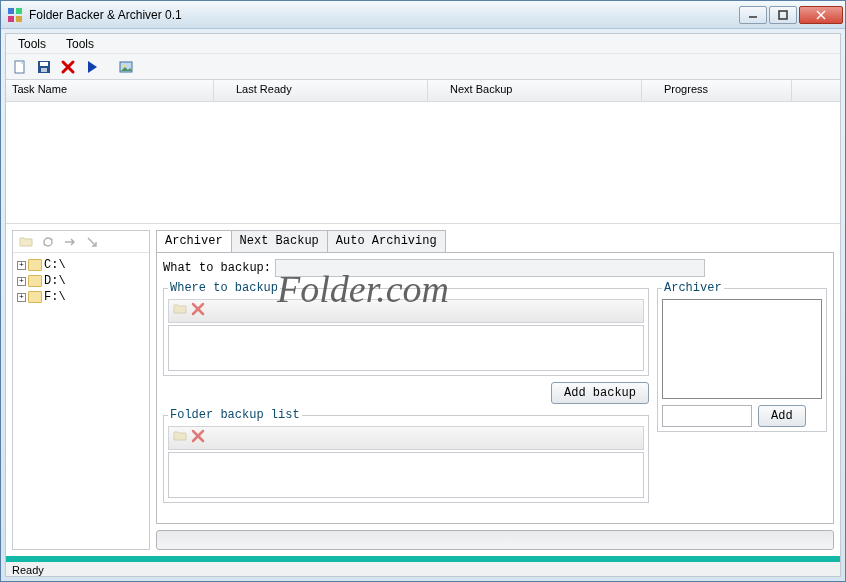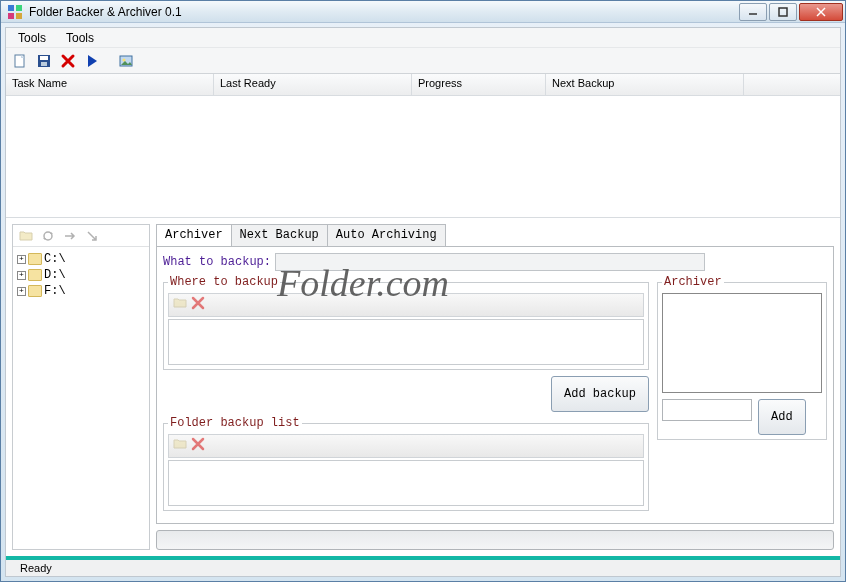--- a/index.html
+++ b/index.html
@@ -20,21 +20,21 @@
 
 
 .menubar { height: 20px; display: flex; align-items: center; padding: 0 2px; background: #f5f6f7; border-bottom: 1px solid #e6e8ea; }
 .menu-item { padding: 2px 10px; font-size: 12px; cursor: pointer; }
 
 
 .toolbar { height: 26px; display: flex; align-items: center; padding: 0 4px; background: #f5f6f7; border-bottom: 1px solid #d0d4d8; gap: 4px; }
 .tbtn { width: 20px; height: 20px; display: flex; align-items: center; justify-content: center; cursor: pointer; }
 
 
-.list-header { height: 22px; display: flex; background: linear-gradient(to bottom, #fafbfc, #ecedee); border-bottom: 1px solid #d8dce0; }
+.list-header { height: 22px; display: flex; background: linear-gradient(to bottom, #fafbfc, #ecedee); border-bottom: 1px solid #d8dce0; gap: 16px; }
 .list-col { padding: 3px 6px; border-right: 1px solid #d8dce0; font-size: 11px; }
 .list-body { height: 122px; background: #fff; border-bottom: 1px solid #d8dce0; }
 
 
 .lower { flex: 1; display: flex; padding: 6px; gap: 6px; }
 .tree-panel { width: 138px; border: 1px solid #c8ccd0; background: #fff; display: flex; flex-direction: column; }
 .tree-toolbar { height: 22px; display: flex; align-items: center; padding: 0 4px; gap: 4px; border-bottom: 1px solid #e0e2e4; }
 .tree-tbtn { width: 18px; height: 18px; display: flex; align-items: center; justify-content: center; opacity: 0.5; }
 .tree-body { flex: 1; padding: 4px; font-family: 'Courier New', monospace; font-size: 12px; }
 .tree-item { display: flex; align-items: center; gap: 2px; height: 16px; cursor: pointer; }
@@ -42,42 +42,42 @@
 .tree-folder { width: 14px; height: 12px; background: #f6e3a1; border: 1px solid #d4b85a; border-radius: 1px; }
 
 
 .right-panel { flex: 1; display: flex; flex-direction: column; }
 .tabs { display: flex; height: 22px; }
 .tab { padding: 3px 8px; border: 1px solid #b8bcc0; border-bottom: none; background: #f0f1f2; font-family: 'Courier New', monospace; font-size: 12px; cursor: pointer; margin-right: -1px; }
 .tab.active { background: #fff; position: relative; z-index: 1; }
 .tab-content { flex: 1; border: 1px solid #b8bcc0; background: #fff; padding: 6px; font-family: 'Courier New', monospace; font-size: 12px; position: relative; }
 
 .form-row { display: flex; align-items: center; gap: 4px; margin-bottom: 4px; }
-.form-label { color: #4c1d95; }
+.form-label { color: #000000; }
 .form-input { flex: 1; height: 18px; border: 1px solid #c0c4c8; background: #f2f3f4; padding: 0 2px; }
 
 fieldset { border: 1px solid #c8ccd0; padding: 4px; margin-bottom: 6px; }
-legend { color: #7f1d1d; padding: 0 2px; }
+legend { color: #0c4a6e; padding: 0 2px; }
 
 .inner-toolbar { height: 24px; background: linear-gradient(to bottom, #f8f8f8, #e8e8e8); border: 1px solid #d0d4d8; display: flex; align-items: center; padding: 0 4px; gap: 4px; margin-bottom: 2px; }
 .inner-list { height: 46px; border: 1px solid #c8ccd0; background: #fff; }
 
 .columns { display: flex; gap: 8px; }
 .col-left { flex: 1; }
 .col-right { width: 170px; }
 .wildcards-box { height: 100px; border: 1px solid #888; background: #fff; margin-bottom: 6px; }
 .wc-buttons { display: flex; gap: 6px; }
 .wc-input { width: 90px; height: 22px; border: 1px solid #b0b4b8; background: #fff; }
-.btn { height: 36px; padding: 0 12px; border: 1px solid #8a9eb2; border-radius: 3px; background: linear-gradient(to bottom, #fafbfc, #e4e8ec); cursor: pointer; font-family: 'Courier New', monospace; font-size: 12px; }
+.btn { height: 22px; padding: 0 12px; border: 1px solid #8a9eb2; border-radius: 3px; background: linear-gradient(to bottom, #fafbfc, #e4e8ec); cursor: pointer; font-family: 'Courier New', monospace; font-size: 12px; }
 .add-backup-row { display: flex; justify-content: flex-end; margin: 4px 0; }
 
 .progress-bar { height: 20px; border: 1px solid #b0b4b8; border-radius: 3px; background: linear-gradient(to bottom, #e8eaec, #f4f5f6); margin-top: 6px; }
 
 
-.statusbar { height: 20px; background: #f0f1f2; border-top: 4px solid #14b8a6; padding: 2px 14px; font-size: 11px; }
+.statusbar { height: 20px; background: #f0f1f2; border-top: 6px solid #14b8a6; padding: 2px 6px; font-size: 11px; }
 
 
 .watermark { position: absolute; top: 14px; left: 120px; font-family: Georgia, serif; font-style: italic; font-size: 38px; color: #4a4a4a; opacity: 0.85; pointer-events: none; z-index: 10; }
 </style>
 </head>
 <body>
 
 <div class="window">
 
   <div class="titlebar">
@@ -147,22 +147,22 @@
             <rect x="2" y="3" width="12" height="10" fill="#c0d8f0" stroke="#4070a0"></rect>
             <circle cx="6" cy="7" r="1.5" fill="#f5e070"></circle>
             <path d="M3 12 L7 8 L10 11 L12 9 L14 12 Z" fill="#50905a"></path>
           </svg>
         </div>
     </div>
 
     <div class="list-header">
       <div class="list-col" style="width:208px">Task Name</div>
       <div class="list-col" style="width:198px">Last Ready</div>
+      <div class="list-col" style="width:198px">Next Backup</div>
       <div class="list-col" style="width:134px">Progress</div>
-      <div class="list-col" style="width:198px">Next Backup</div>
       <div class="list-col" style="flex:1;border-right:none"></div>
     </div>
     <div class="list-body"></div>
 
     <div class="lower">
 
       <div class="tree-panel">
         <div class="tree-toolbar">
           <div class="tree-tbtn">
               <svg width="14" height="14" viewBox="0 0 14 14">

